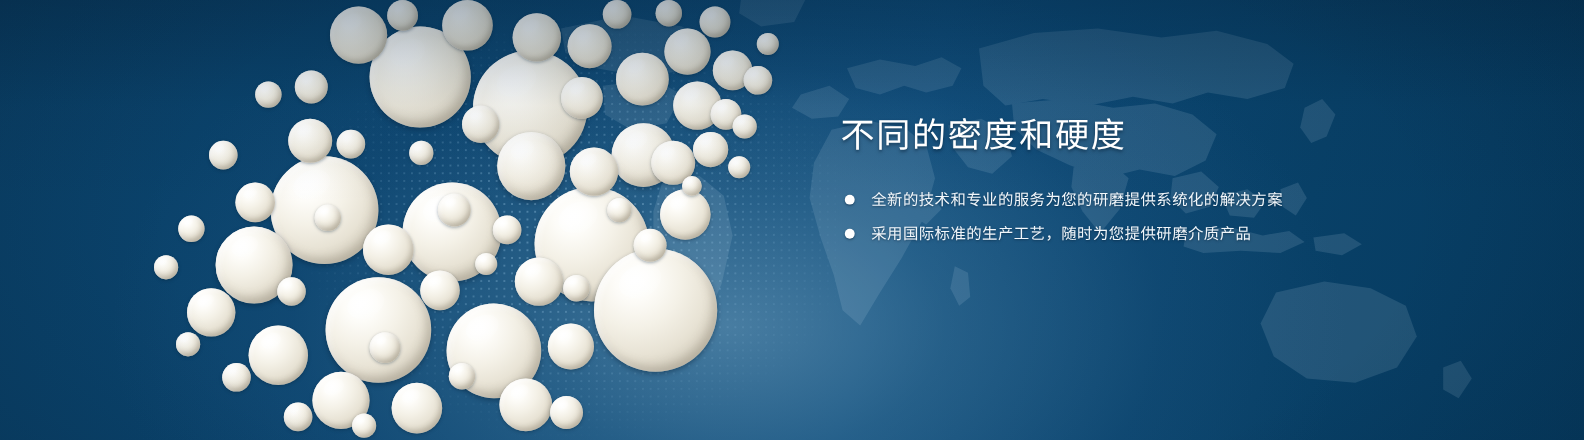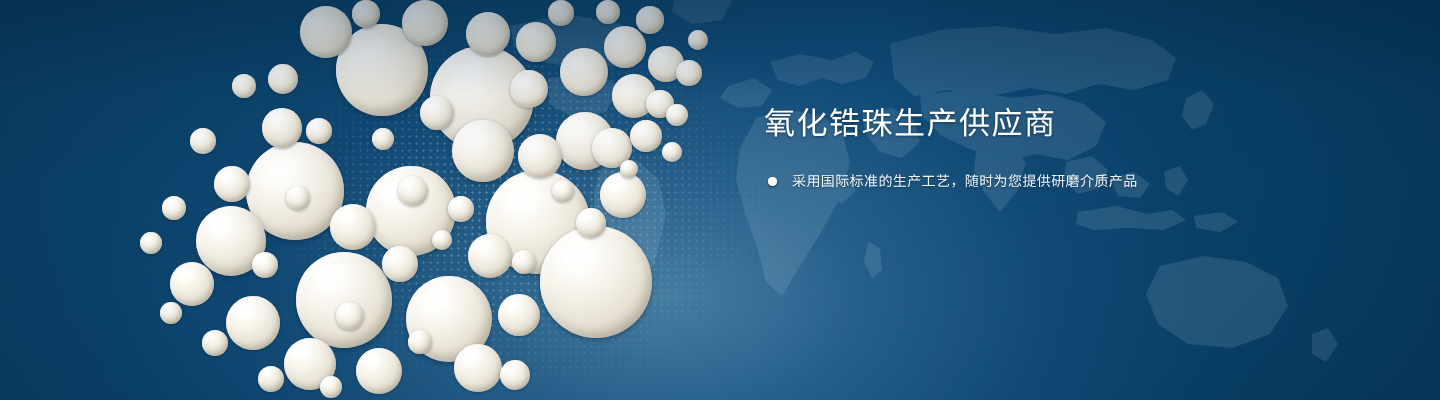--- a/index.html
+++ b/index.html
@@ -278,24 +278,25 @@
     <div class="bead sm" style="left:320px;top:376px;width:22px;height:22px;"></div>
     <div class="bead sm" style="left:432px;top:230px;width:20px;height:20px;"></div>
     <div class="bead sm" style="left:620px;top:160px;width:18px;height:18px;"></div>
     <div class="bead sm" style="left:688px;top:30px;width:20px;height:20px;"></div>
   </div>
 
   <div class="bg-topshade"></div>
   <div class="bg-vignette"></div>
 
   <div class="copy">
-    <h1 class="headline">氧化锆珠生产供应商</h1>
+    <h1 class="headline">不同的密度和硬度</h1>
     <ul class="bullets">
       <li class="bullet">
         <span class="dot"></span>
+        <span>全新的技术和专业的服务为您的研磨提供系统化的解决方案</span>
       </li>
       <li class="bullet">
         <span class="dot"></span>
         <span>采用国际标准的生产工艺，随时为您提供研磨介质产品</span>
       </li>
     </ul>
   </div>
 
 </div>
 

